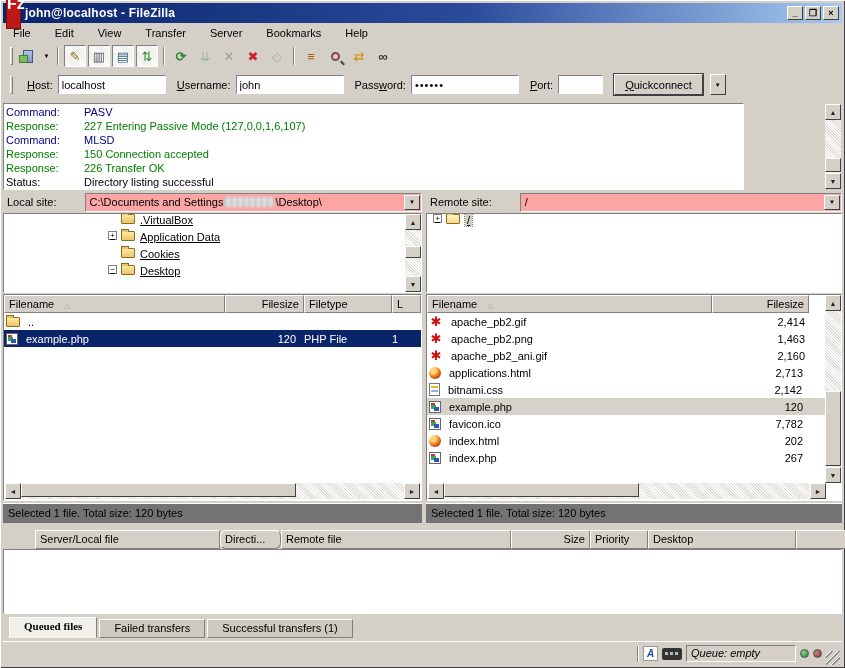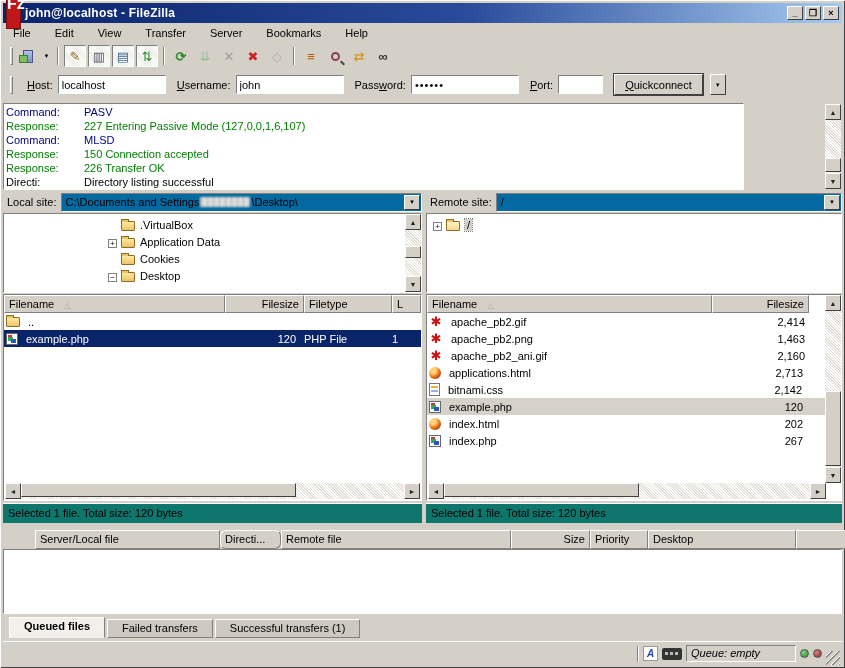--- a/index.html
+++ b/index.html
@@ -56,29 +56,29 @@
   .log-response { color:#008000; }
   .log-status { color:#000; }
   .vscroll { width:16px; background:#ECEAE4;
     background-image:repeating-linear-gradient(45deg,#fff 0 1px,#E2DFD8 1px 2px); }
   .sbtn { width:16px; height:16px; display:flex; align-items:center; justify-content:center; font-size:7px; color:#222; }
   .thumb { width:14px; margin-left:0px; }
 
   
   .sitebar { height:20px; display:flex; align-items:center; }
   .sitelabel { padding:2px 4px 3px 4px; }
-  .combo { flex:1; height:19px; background:#0369a1; border:1px solid; border-color:#808080 #fff #fff #808080;
-    display:flex; align-items:center; padding-left:4px; position:relative; }
+  .combo { flex:1; height:19px; background:#fca5a5; border:1px solid; border-color:#808080 #fff #fff #808080;
+    display:flex; align-items:center; padding-left:4px; position:relative;margin-left:24px; }
   .combo .cdd { position:absolute; right:1px; top:1px; width:16px; height:15px; display:flex; align-items:center; justify-content:center; font-size:6px; }
   .redacted { display:inline-block; width:50px; height:10px; margin:0 1px;
     background:repeating-linear-gradient(90deg,#c9c9c9 0 3px,#e3e3e3 3px 6px); filter:blur(1px); }
 
   
   .treebox { background:#fff; border:1px solid; border-color:#808080 #fff #fff #808080; overflow:hidden; }
-  .trow { height:17px; display:flex; align-items:flex-end; }
+  .trow { height:17px; display:flex; align-items:flex-start;text-decoration:underline; }
   .expander { width:9px; height:9px; background:#fff; border:1px solid #808080; font-size:8px; line-height:7px;
     text-align:center; color:#000; margin-right:4px; flex:none; }
   .fold { width:14px; height:10px; background:linear-gradient(#FFE9A2,#EDC36A); border:1px solid #8A6D1F;
     border-radius:1px; position:relative; margin-right:5px; flex:none; }
   .fold::before { content:""; position:absolute; top:-3px; left:-1px; width:6px; height:2px;
     background:#EDC36A; border:1px solid #8A6D1F; border-bottom:none; }
   .tsel { background:#D4D0C8; outline:1px dotted #808080; padding:0 2px; }
 
   
   .hdrrow { display:flex; height:18px; }
@@ -97,29 +97,29 @@
   .i-css { width:11px; height:13px; background:#fff; border:1px solid #777; position:relative; }
   .i-css::after { content:""; position:absolute; left:1px; top:2px; width:7px; height:2px; background:#E8B830; box-shadow:0 4px 0 #9AB0E0; }
   .i-app { width:12px; height:12px; background:#fff; border:1px solid #666; position:relative; }
   .i-app::before { content:""; position:absolute; left:1px; top:1px; width:4px; height:3px; background:#CC3333; }
   .i-app::after { content:""; position:absolute; right:1px; bottom:1px; width:5px; height:4px; background:#3355BB; box-shadow:-3px -2px 0 #33AA55; }
 
   .hscroll { height:16px; display:flex; background:#ECEAE4;
     background-image:repeating-linear-gradient(45deg,#fff 0 1px,#E2DFD8 1px 2px); }
   .hthumb { height:14px; margin-top:0; }
 
-  .statusline { background:#0f766e; padding:3px 5px; border-top:1px solid #fff; }
+  .statusline { background:#737373; padding:3px 5px; border-top:1px solid #fff; }
 
   
   #queuehdr { display:flex; }
   #queuebody { background:#fff; border:1px solid; border-color:#808080 #fff #fff #808080; }
   #tabs { display:flex; align-items:flex-end; gap:2px; padding-left:6px; }
   .tab { height:19px; padding:2px 14px 0 14px; background:#CDC9C0; border:1px solid;
     border-color:#fff #808080 #808080 #fff; }
-  .tab.active { background:#F2F0EB; font-weight:bold; height:21px; border-bottom-color:#F2F0EB; }
+  .tab.active { background:#F2F0EB; font-weight:bold; height:21px; border-bottom-color:#F2F0EB;font-family:Liberation Serif, serif; }
 
   
   #statusbar { left:3px; top:641px; width:839px; height:24px; display:flex; align-items:center; justify-content:flex-end; gap:4px; padding-right:2px; border-top:1px solid #fff; }
   .sb-sep { width:2px; height:16px; border-left:1px solid #808080; border-right:1px solid #fff; }
   #sb-ascii { width:15px; height:15px; background:#fff; border:1px solid #999; color:#2244AA;
     font-weight:bold; font-size:10px; text-align:center; line-height:13px; font-style:italic; }
   #sb-keypad { width:20px; height:12px; background:#333; border-radius:2px; position:relative; }
   #sb-keypad::after { content:""; position:absolute; left:3px; top:4px; width:3px; height:3px;
     background:#BBB; box-shadow:5px 0 0 #BBB, 10px 0 0 #BBB; }
   #sb-queue { width:110px; height:17px; border:1px solid; border-color:#808080 #fff #fff #808080; padding:1px 4px;font-style:italic; }
@@ -215,21 +215,21 @@
     <button id="qc-btn" class="raised"><span class="accel">Q</span><span>uickconnect</span></button>
     <span id="qc-dd" class="raised">▼</span>
   </div>
 
   <div id="log" class="abs">
     <div class="logline log-command"><span class="loglabel">Command:</span><span>PASV</span></div>
     <div class="logline log-response"><span class="loglabel">Response:</span><span>227 Entering Passive Mode (127,0,0,1,6,107)</span></div>
     <div class="logline log-command"><span class="loglabel">Command:</span><span>MLSD</span></div>
     <div class="logline log-response"><span class="loglabel">Response:</span><span>150 Connection accepted</span></div>
     <div class="logline log-response"><span class="loglabel">Response:</span><span>226 Transfer OK</span></div>
-    <div class="logline log-status"><span class="loglabel">Directi:</span><span>Directory listing successful</span></div>
+    <div class="logline log-status"><span class="loglabel">Status:</span><span>Directory listing successful</span></div>
   </div>
   <div class="abs vscroll" style="left:825px; top:104px; width:16px; height:85px;">
     <div class="sbtn raised" style="position:absolute; top:0;">▲</div>
     <div class="raised thumb" style="position:absolute; bottom:17px; height:14px; width:16px;"></div>
     <div class="sbtn raised" style="position:absolute; bottom:0;">▼</div>
   </div>
 
   <div class="abs sitebar" style="left:3px; top:192px; width:419px;">
     <span class="sitelabel">Local site:</span>
     <div class="combo">
@@ -339,20 +339,25 @@
       </div>
     <div class="lrow">
         <span class="ficon i-css"></span>
         <span class="cell" style="width:265px;">bitnami.css</span>
         <span class="cell num" style="width:97px;">2,142</span>
       </div>
     <div class="lrow selrow-inactive">
         <span class="ficon i-app"></span>
         <span class="cell" style="width:265px;">example.php</span>
         <span class="cell num" style="width:97px;">120</span>
+      </div>
+    <div class="lrow">
+        <span class="ficon i-app"></span>
+        <span class="cell" style="width:265px;">favicon.ico</span>
+        <span class="cell num" style="width:97px;">7,782</span>
       </div>
     <div class="lrow">
         <span class="ficon i-ff"></span>
         <span class="cell" style="width:265px;">index.html</span>
         <span class="cell num" style="width:97px;">202</span>
       </div>
     <div class="lrow">
         <span class="ficon i-app"></span>
         <span class="cell" style="width:265px;">index.php</span>
         <span class="cell num" style="width:97px;">267</span>

